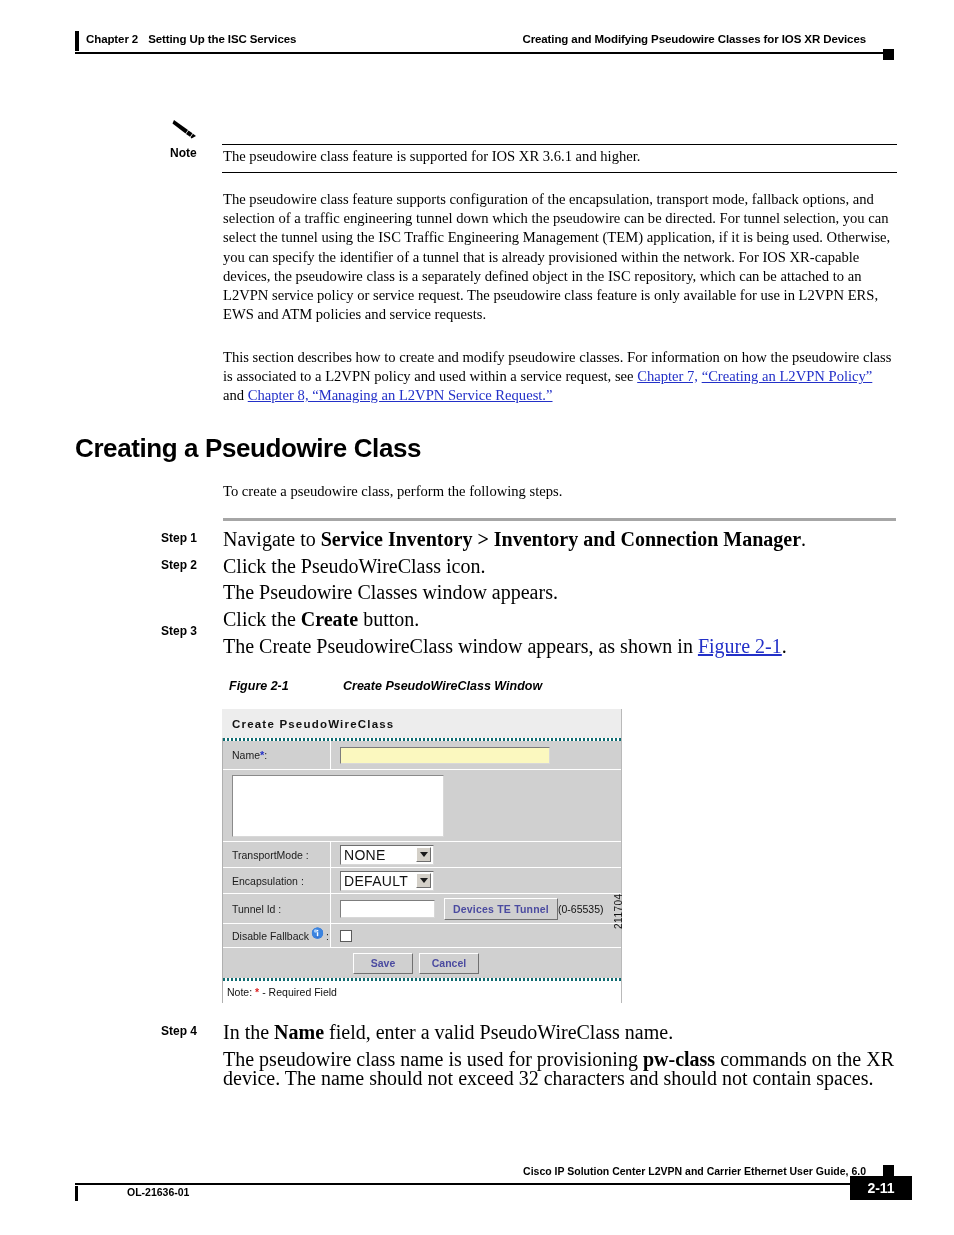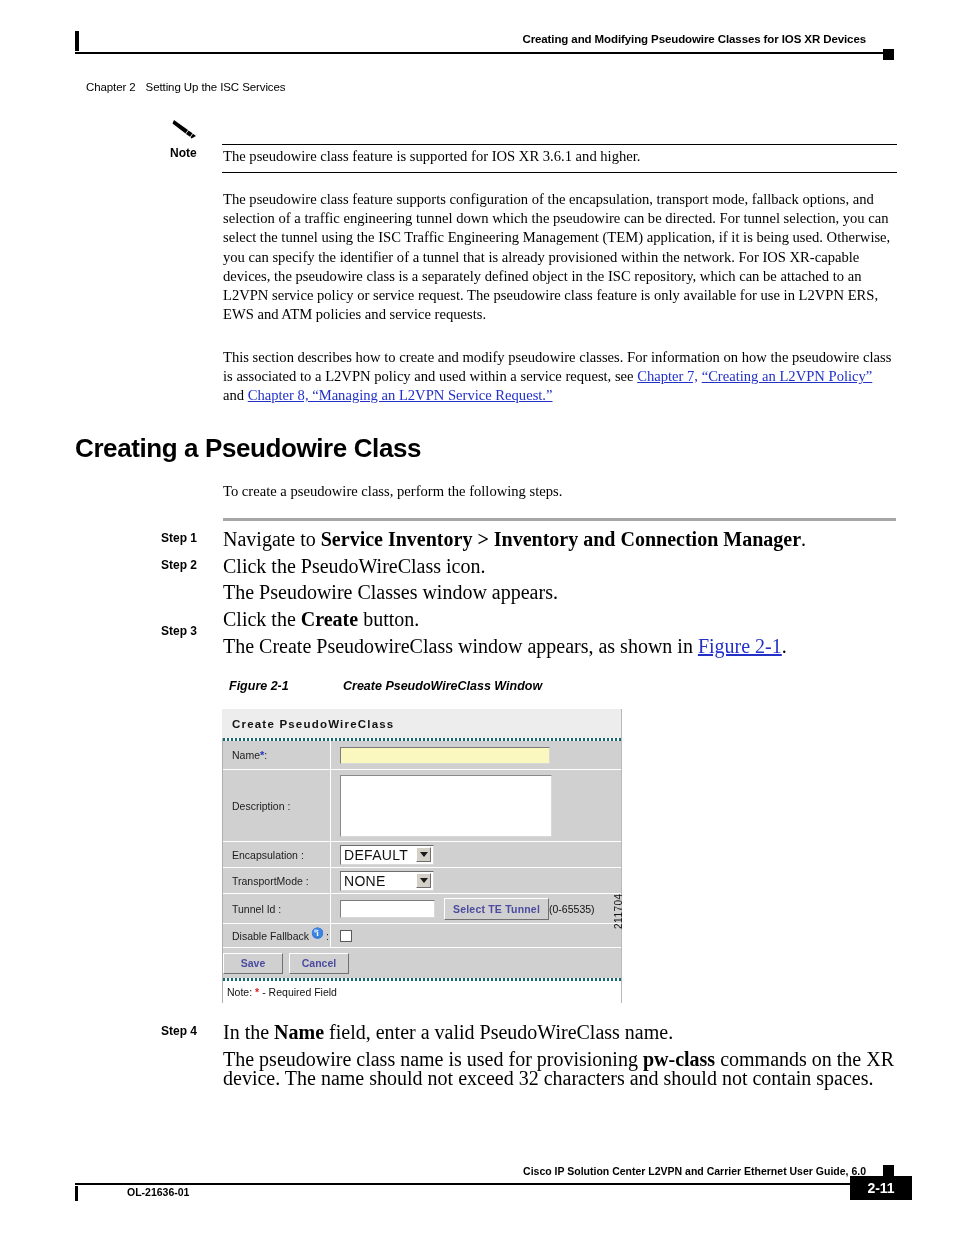--- a/index.html
+++ b/index.html
@@ -15,23 +15,22 @@
   }
 
   
   .page-header { position:absolute; left:0; top:0; width:954px; height:70px; }
   .hdr-left-bar {
     position:absolute; left:75px; top:31px; width:4px; height:20px; background:#000;
   }
   .hdr-chapter {
     position:absolute; left:86px; top:33px;
     font-family:"Liberation Sans", sans-serif;
-    font-weight:normal; font-size:11.5px; letter-spacing:-0.1px;
+    font-weight:bold; font-size:11.5px; letter-spacing:-0.1px;
     white-space:nowrap;
-    margin-top:48px;
   }
   .hdr-chapter .ch-num { margin-right:10px; }
   .hdr-rule {
     position:absolute; left:75px; top:52px; width:810px; height:1.6px; background:#000;
   }
   .hdr-section {
     position:absolute; right:88px; top:33px;
     font-family:"Liberation Sans", sans-serif;
     font-weight:bold; font-size:11.5px; letter-spacing:-0.1px;
     white-space:nowrap;
@@ -152,21 +151,21 @@
     border:1px solid #ffffff; border-right-color:#707070; border-bottom-color:#707070;
     display:flex; align-items:center;
     font-size:10.5px; font-weight:bold; color:#4b4ba0; letter-spacing:0.2px;
   }
   .range-hint { margin-left:0; font-size:10.5px; color:#111; }
 
   .chk { width:12px; height:12px; background:#fff; border:1px solid #5b5b5b; }
 
   .info-icon { display:inline-block; vertical-align:-3px; margin:0 2px; }
 
-  .footer-row { display:flex; justify-content:flex-start; align-items:center;
+  .footer-row { display:flex; justify-content:center; align-items:center;
     background:#d0d0d0; height:30px; padding-right:12px; gap:6px; }
   .btn-dlg {
     height:21px; min-width:60px; padding:0 9px; background:#d0d0d0;
     border:1px solid #ffffff; border-right-color:#707070; border-bottom-color:#707070;
     display:flex; align-items:center; justify-content:center;
     font-size:10.5px; font-weight:bold; color:#4b4ba0;
   }
   .dlg-note {
     height:22px; background:#ffffff; display:flex; align-items:center;
     padding-left:4px; font-size:10.5px; color:#111;
@@ -276,59 +275,58 @@
           <span>Name</span>
             <span class="req-star">*</span>
             <span>:</span>
         </div>
         <div class="fctrl">
           <div class="inp-name"></div>
         </div>
       </div>
 
       <div class="frow" style="height:72px">
-        <div class="flabel">Description :</div>
         <div class="fctrl">
           <div class="ta-wrap"></div>
+        </div>
+      </div>
+
+      <div class="frow" style="height:26px">
+        <div class="flabel">TransportMode :</div>
+        <div class="fctrl">
+          <div class="sel">
+            <span>NONE</span>
+            <span class="sel-arrow">
+              <svg width="8" height="5" viewBox="0 0 8 5">
+                  <path d="M0 0 L8 0 L4 5 Z" fill="#1a1a1a"></path>
+                </svg>
+            </span>
+          </div>
         </div>
       </div>
 
       <div class="frow" style="height:26px">
         <div class="flabel">Encapsulation :</div>
         <div class="fctrl">
           <div class="sel">
             <span>DEFAULT</span>
             <span class="sel-arrow">
               <svg width="8" height="5" viewBox="0 0 8 5">
                   <path d="M0 0 L8 0 L4 5 Z" fill="#1a1a1a"></path>
                 </svg>
             </span>
           </div>
         </div>
       </div>
 
-      <div class="frow" style="height:26px">
-        <div class="flabel">TransportMode :</div>
-        <div class="fctrl">
-          <div class="sel">
-            <span>NONE</span>
-            <span class="sel-arrow">
-              <svg width="8" height="5" viewBox="0 0 8 5">
-                  <path d="M0 0 L8 0 L4 5 Z" fill="#1a1a1a"></path>
-                </svg>
-            </span>
-          </div>
-        </div>
-      </div>
-
       <div class="frow" style="height:30px">
         <div class="flabel">Tunnel Id :</div>
         <div class="fctrl">
           <div class="inp-tunnel"></div>
-          <div class="btn-te">Select TE Tunnel</div>
+          <div class="btn-te">Devices TE Tunnel</div>
           <div class="range-hint">(0-65535)</div>
         </div>
       </div>
 
       <div class="frow" style="height:24px">
         <div class="flabel">
           <span>Disable Fallback</span>
           <span class="info-icon">
             <svg width="13" height="15" viewBox="0 0 13 15">
               <path d="M6.5 0.5 A5.6 5.6 0 1 1 6.49 0.5 Z" fill="#2f6fd0"></path>

